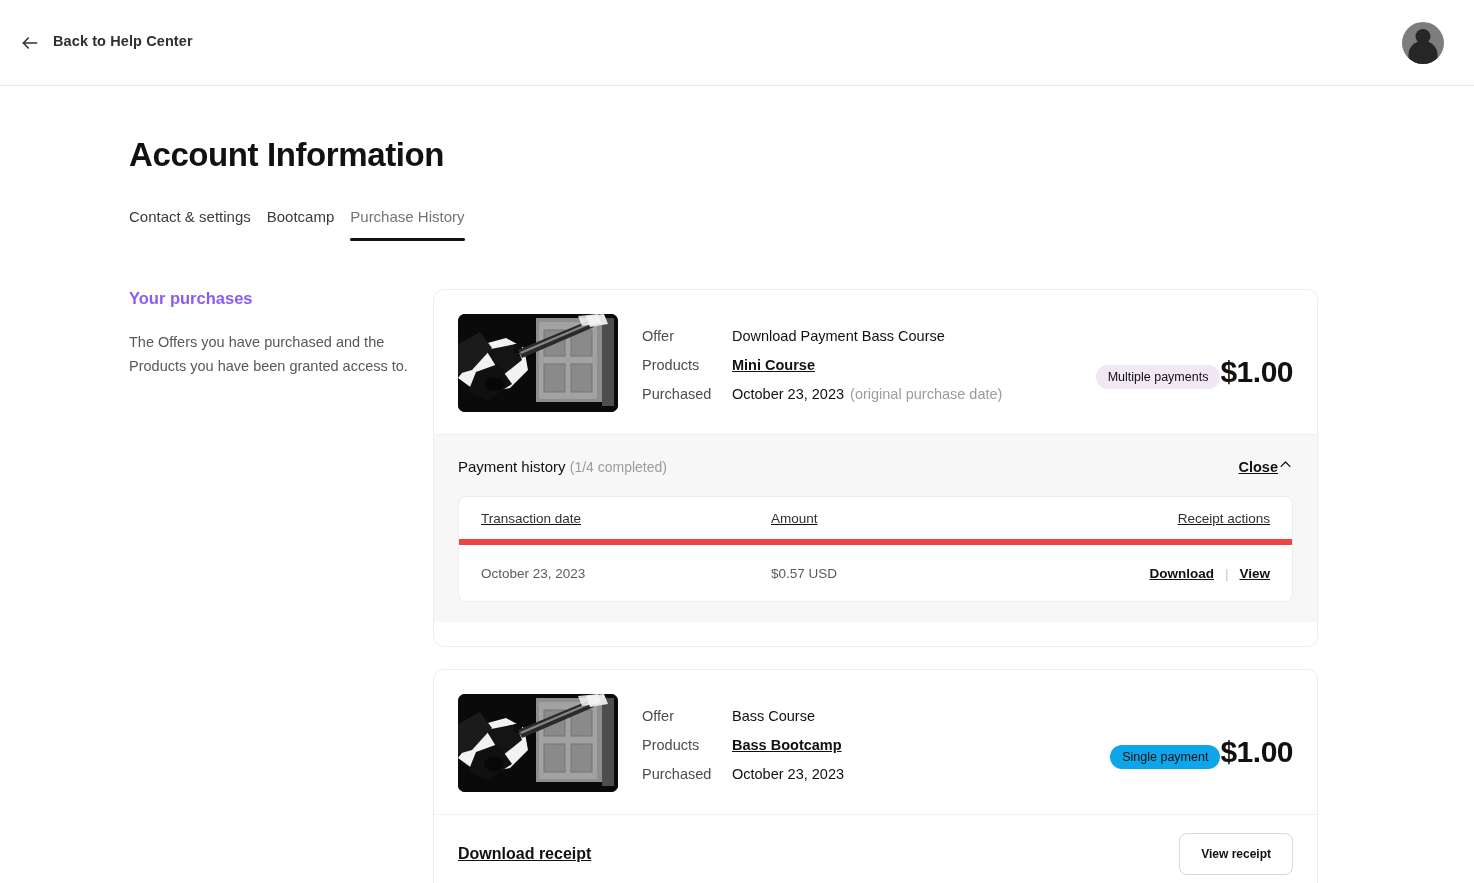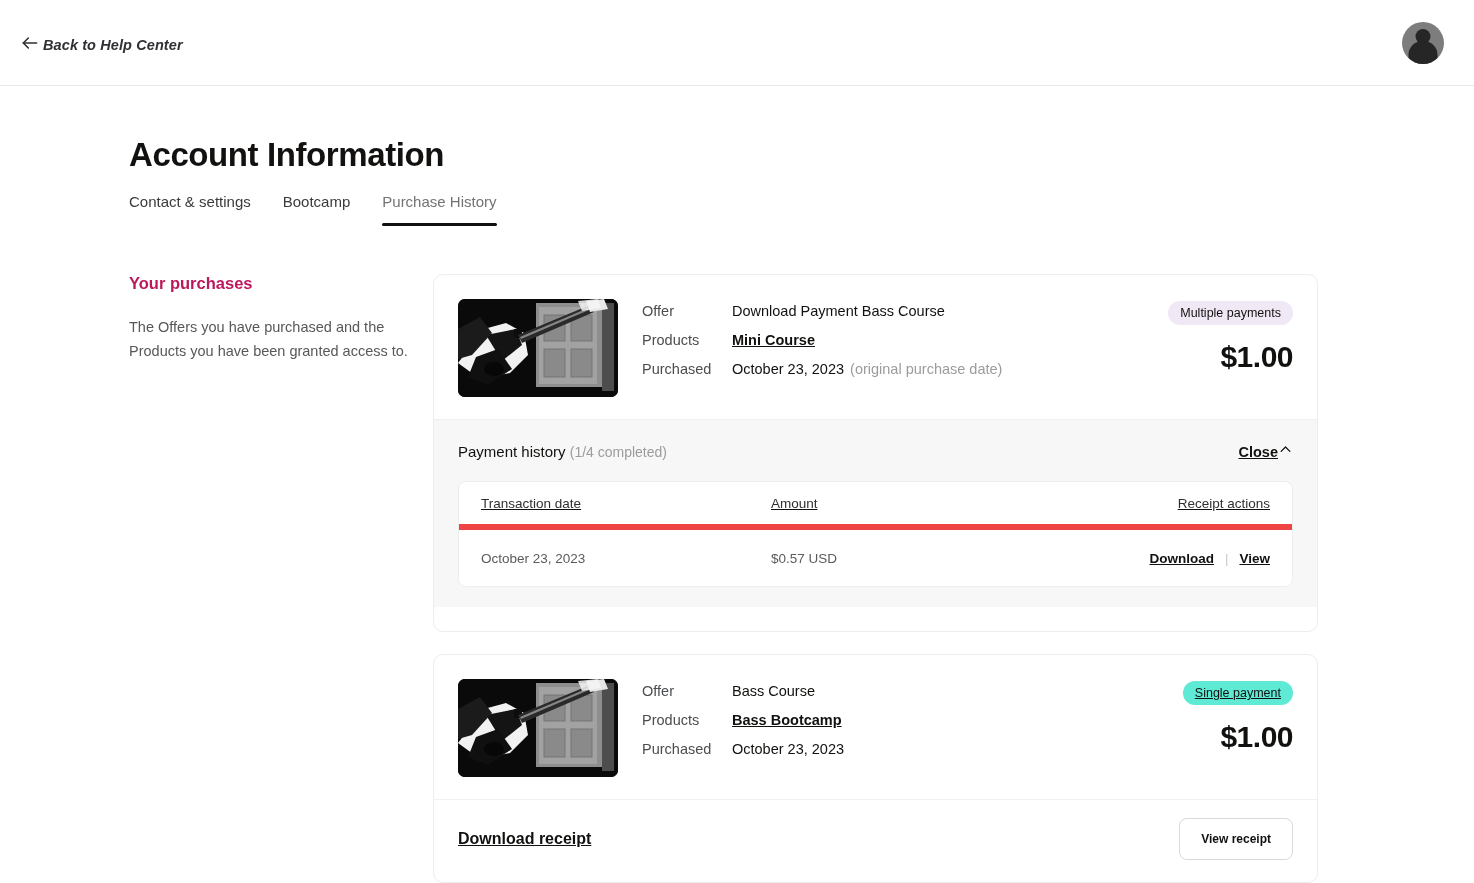--- a/index.html
+++ b/index.html
@@ -18,25 +18,24 @@
   .topbar {
     height: 86px;
     border-bottom: 1px solid #e9e9e9;
     display: flex;
     align-items: center;
     justify-content: space-between;
     padding: 0 30px 0 16px;
   }
   .back-link {
     display: flex;
-    align-items: flex-end;
-    gap: 3px;
+    align-items: flex-start;
+    gap: 13px;
     cursor: pointer;
     padding: 6px 4px;
-    font-style: italic;
   }
   .back-arrow { width: 20px; height: 20px; display: block; color: #2f3033; }
   .back-label { font-size: 14.5px; font-weight: 700; color: #2f3033; letter-spacing: .1px; }
 
   .avatar {
     width: 42px; height: 42px; border-radius: 50%;
     background: #7d7d7d;
     overflow: hidden; position: relative; cursor: pointer;
   }
   .avatar .head {
@@ -48,74 +47,74 @@
     background: #262626; left: 50%; transform: translateX(-50%); bottom: -1px;
   }
 
   
   .page { padding: 0 0 0 129px; }
   .page-title {
     font-size: 33px; font-weight: 700; letter-spacing: -0.4px;
     margin: 50px 0 16px 0; color: #12110f;
   }
 
-  .tabs { display: flex; gap: 32px; margin-top: 19px; }
+  .tabs { display: flex; gap: 16px; margin-top: 34px; }
   .tab {
     font-size: 15px; color: #3a3b3d; padding-bottom: 16px;
     cursor: pointer; position: relative; font-weight: 400;
   }
   .tab.active { font-weight: 400; color: #737373; }
   .tab.active::after {
     content: ""; position: absolute; left: 0; right: 0; bottom: 0;
     height: 3px; background: #12110f; border-radius: 2px;
   }
 
   
   .columns { display: flex; margin-top: 48px; }
   .side { width: 304px; flex: 0 0 304px; padding-right: 24px; }
-  .side h3 { font-size: 16.5px; font-weight: 700; margin: 0 0 22px 0; color: #be185d; }
+  .side h3 { font-size: 16.5px; font-weight: 700; margin: 0 0 22px 0; color: #8b5cf6; }
   .side p { font-size: 14.5px; line-height: 24px; color: #57585a; margin: 0; }
 
   .cards { width: 885px; }
 
   .card {
     border: 1px solid #eceded;
     border-radius: 10px;
     background: #ffffff;
     overflow: hidden;
     margin-bottom: 22px;
   }
 
-  .card-main { display: flex; padding: 24px 24px 22px 24px; }
+  .card-main { display: flex; padding: 24px 24px 22px 24px; align-items: center; }
 
   .thumb {
     width: 160px; height: 98px; flex: 0 0 160px; border-radius: 7px;
     overflow: hidden; background: #0b0b0b; position: relative;
   }
   .thumb svg { display: block; width: 100%; height: 100%; }
 
   .details { margin-left: 24px; flex: 1 1 auto; padding-top: 4px; }
   .drow { display: flex; margin-bottom: 13px; font-size: 14.5px; }
   .drow:last-child { margin-bottom: 0; }
   .dkey { width: 90px; flex: 0 0 90px; color: #4c4d4f; }
   .dval { color: #12110f; }
   .dval a, .link {
     color: #12110f; text-decoration: underline; font-weight: 700; cursor: pointer;
   }
   .muted { color: #9b9c9e; font-weight: 400; }
 
   .right-col {
-    flex: 0 0 auto; display: flex; flex-direction: column; align-items: flex-end;
+    flex: 0 0 auto; display: flex; align-items: flex-end;
     padding-top: 2px; min-width: 150px;
   }
   .badge {
     font-size: 12.5px; padding: 5px 12px; border-radius: 12px;
     background: #f0e8f5; color: #12110f; white-space: nowrap;
   }
-  .badge.grey { background: #5eead4; text-decoration: underline; }
+  .badge.grey { background: #0ea5e9; }
   .price { font-size: 30px; font-weight: 700; letter-spacing: -0.5px; margin-top: 15px; }
 
   
   .history {
     background: #f7f7f7; border-top: 1px solid #efefef;
     padding: 22px 24px 20px 24px;
   }
   .history-head {
     display: flex; align-items: center; justify-content: space-between;
     margin-bottom: 20px;

